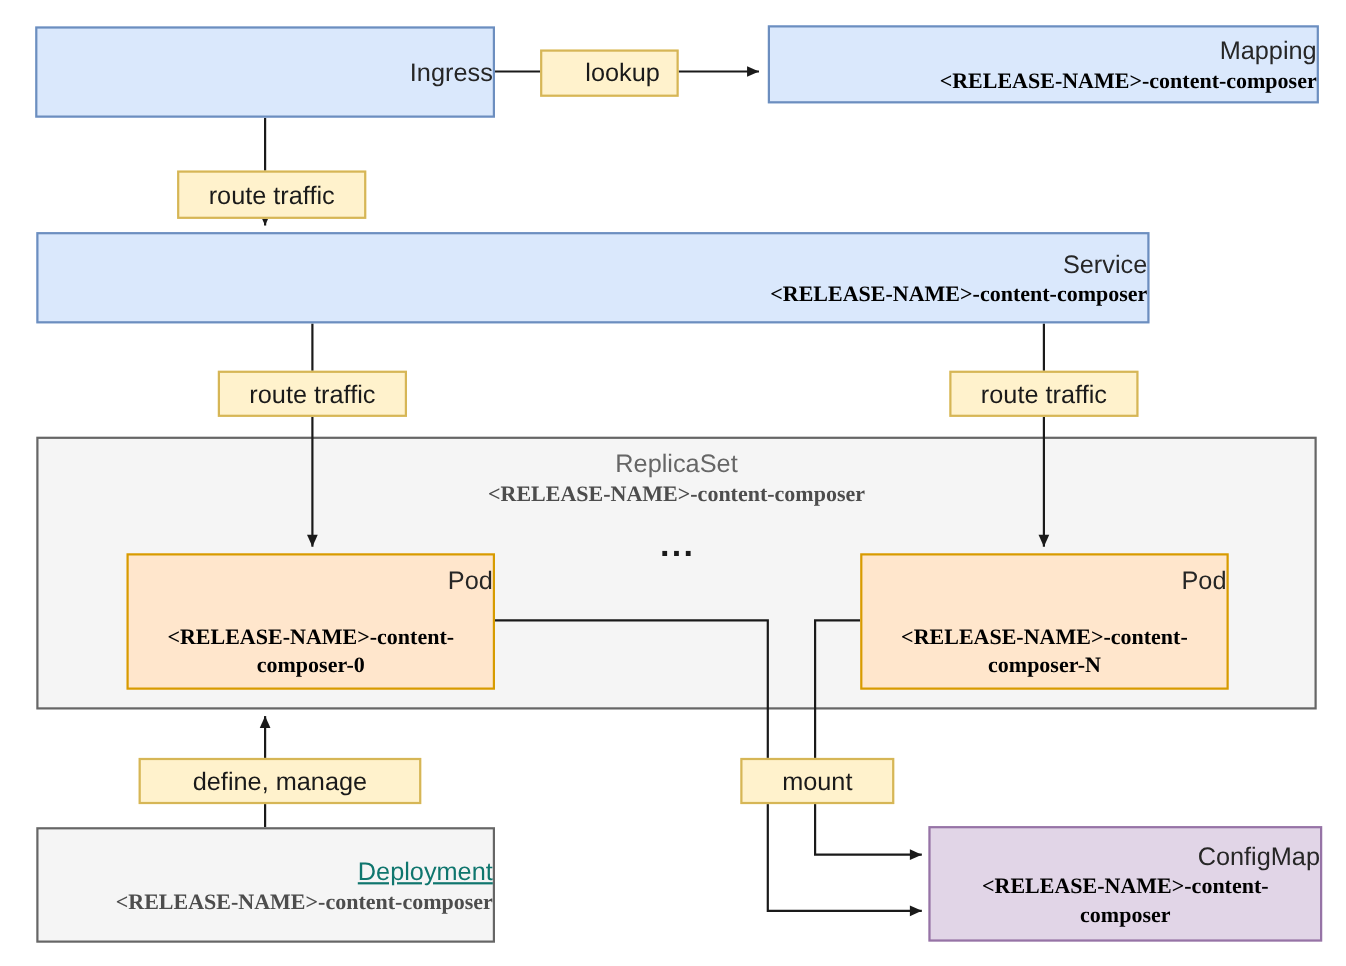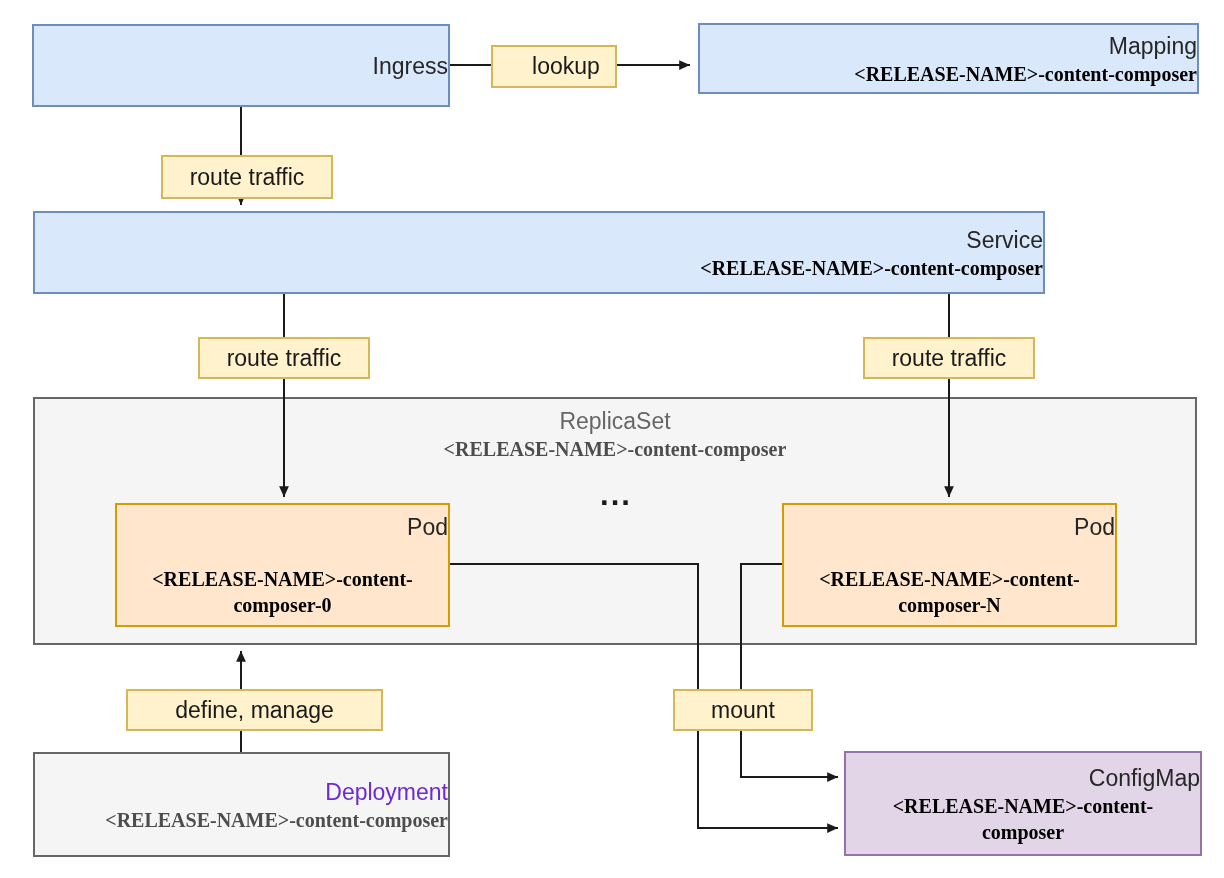--- a/index.html
+++ b/index.html
@@ -22,21 +22,21 @@
   }
   .node-title { font-size:23px; line-height:30px; color:#262626; }
   .node-sub {
     font-family:"Liberation Serif", serif; font-weight:bold;
     font-size:20px; line-height:26px; color:#000000;
   }
   .blue   { background:var(--blue-fill);   border:2px solid var(--blue-border); }
   .orange { background:var(--orange-fill); border:2px solid var(--orange-border);gap:24px; }
   .purple { background:var(--purple-fill); border:2px solid var(--purple-border); }
   .grayn  { background:var(--gray-fill);   border:2px solid var(--gray-border); }
-  .grayn .node-title { color:#6d28d9; }
+  .grayn .node-title { color:#0f766e;text-decoration:underline; }
   .grayn .node-sub   { color:#4d4d4d; }
   .container-box {
     position:absolute; box-sizing:border-box; z-index:1;
     background:var(--gray-fill); border:2px solid var(--gray-border);
     display:flex; flex-direction:column; align-items:center; text-align:center;
     padding-top:7px;
   }
   .container-box .node-title { color:#666666; }
   .container-box .node-sub   { color:#4d4d4d; }
   .edge-label {

